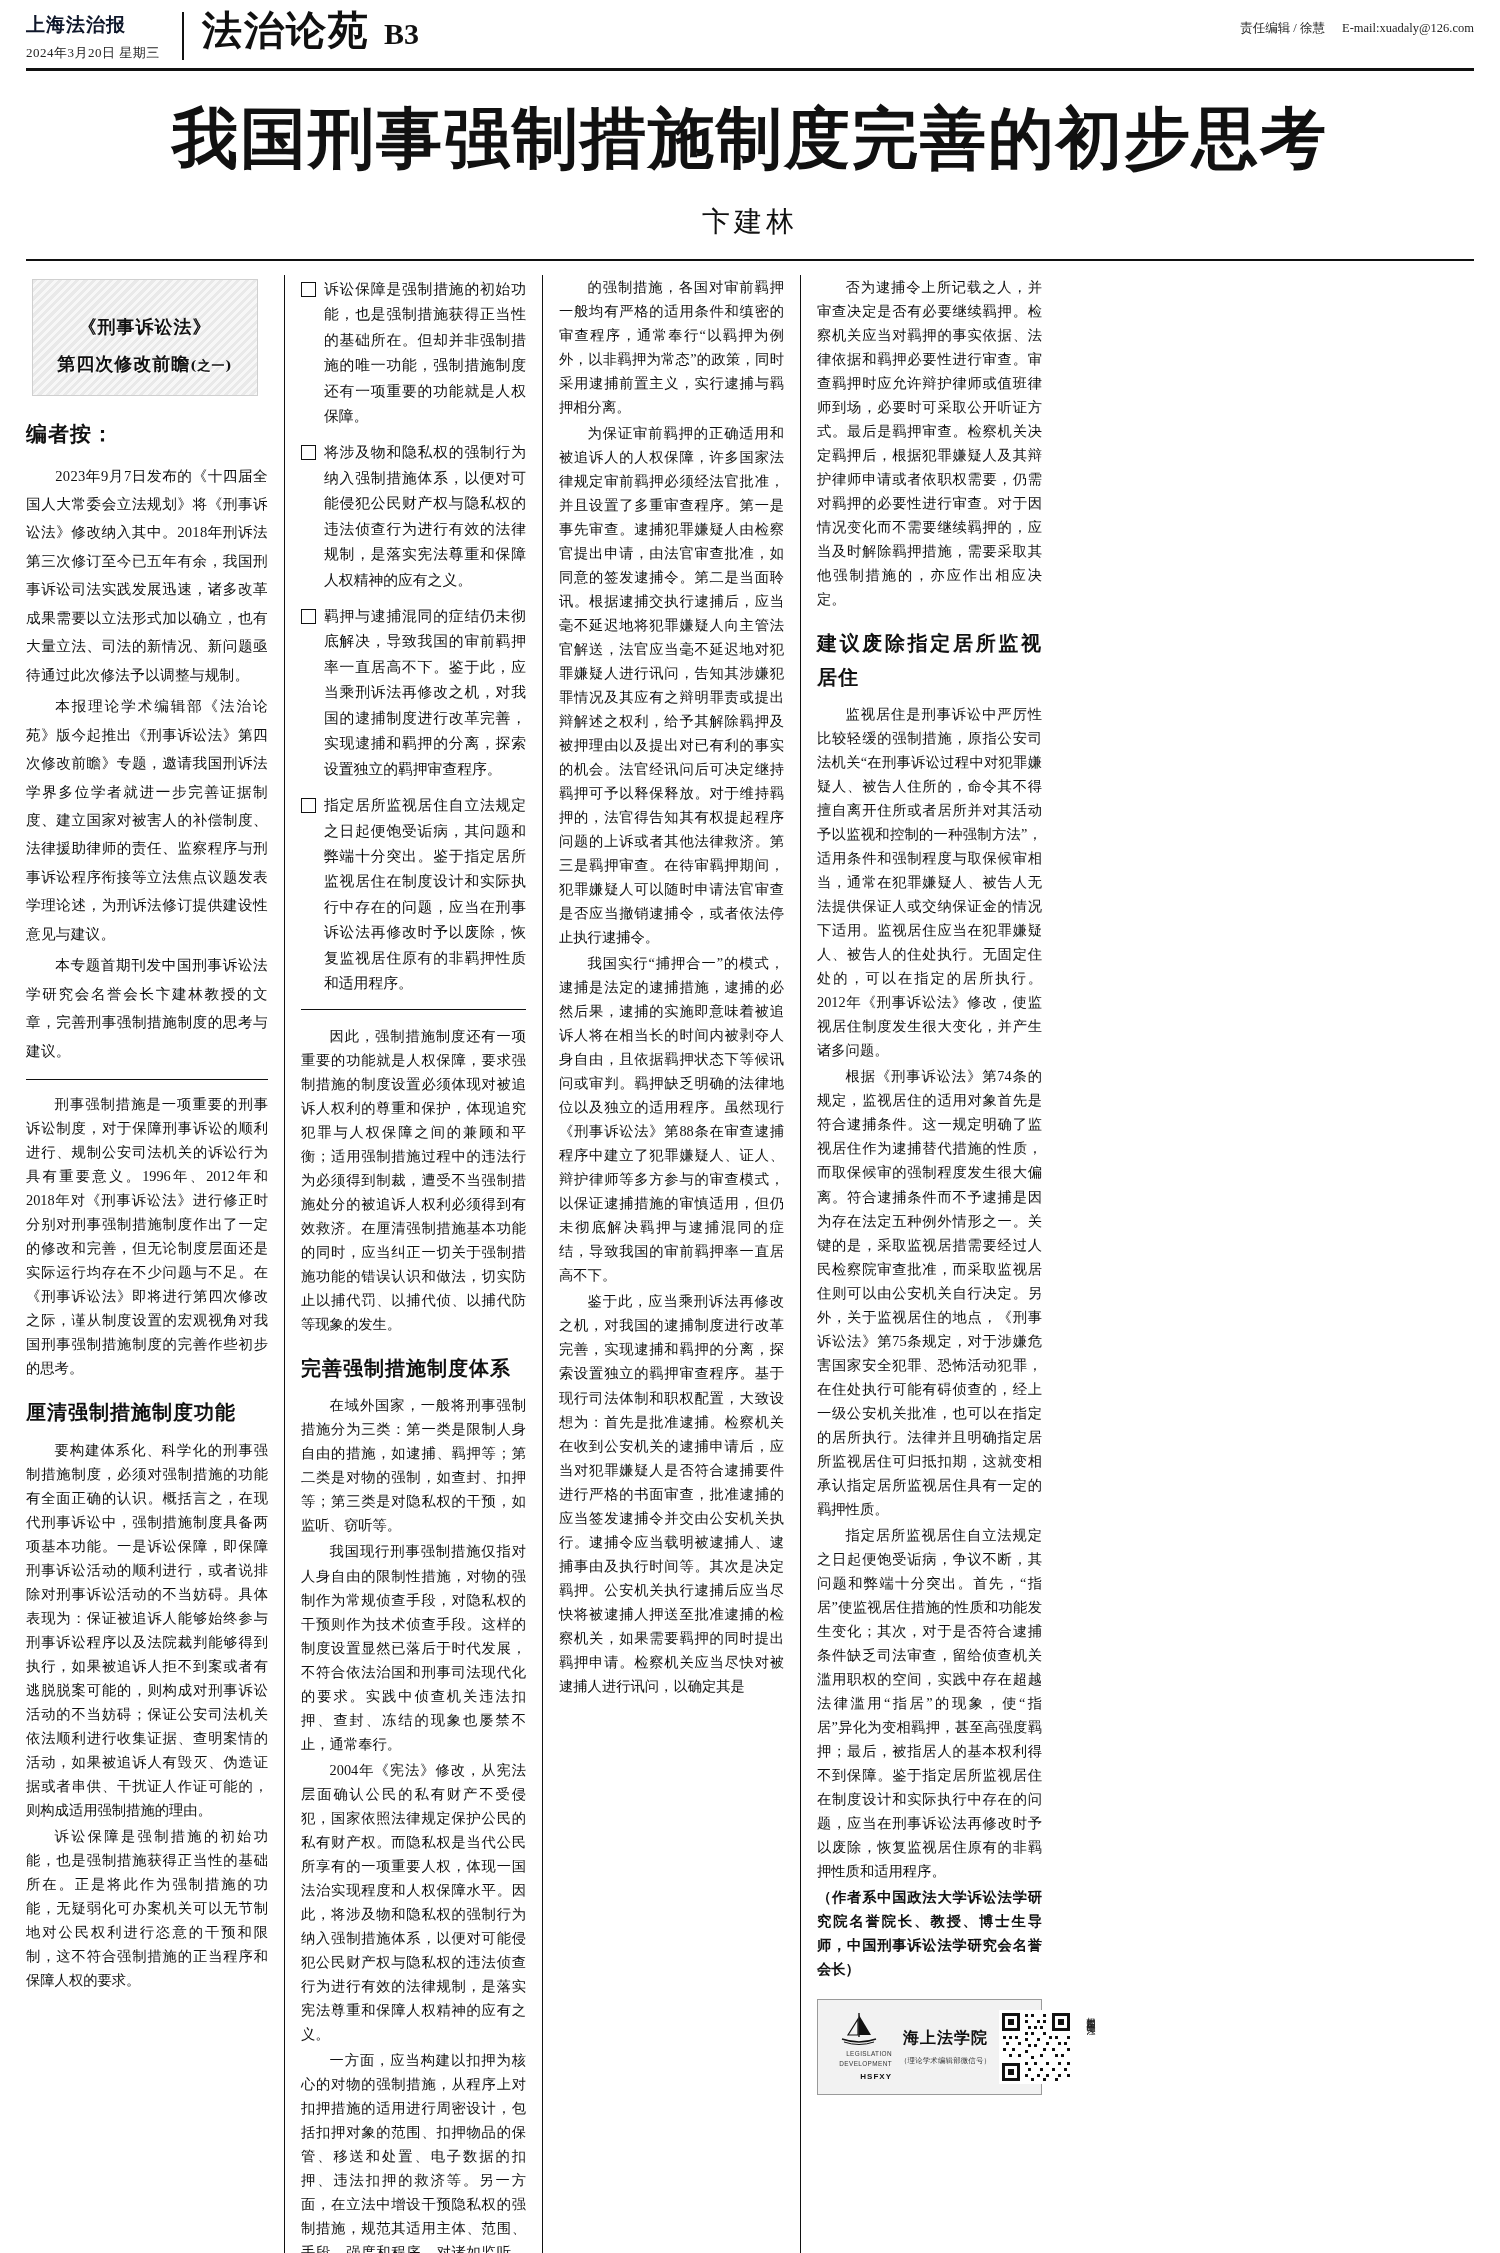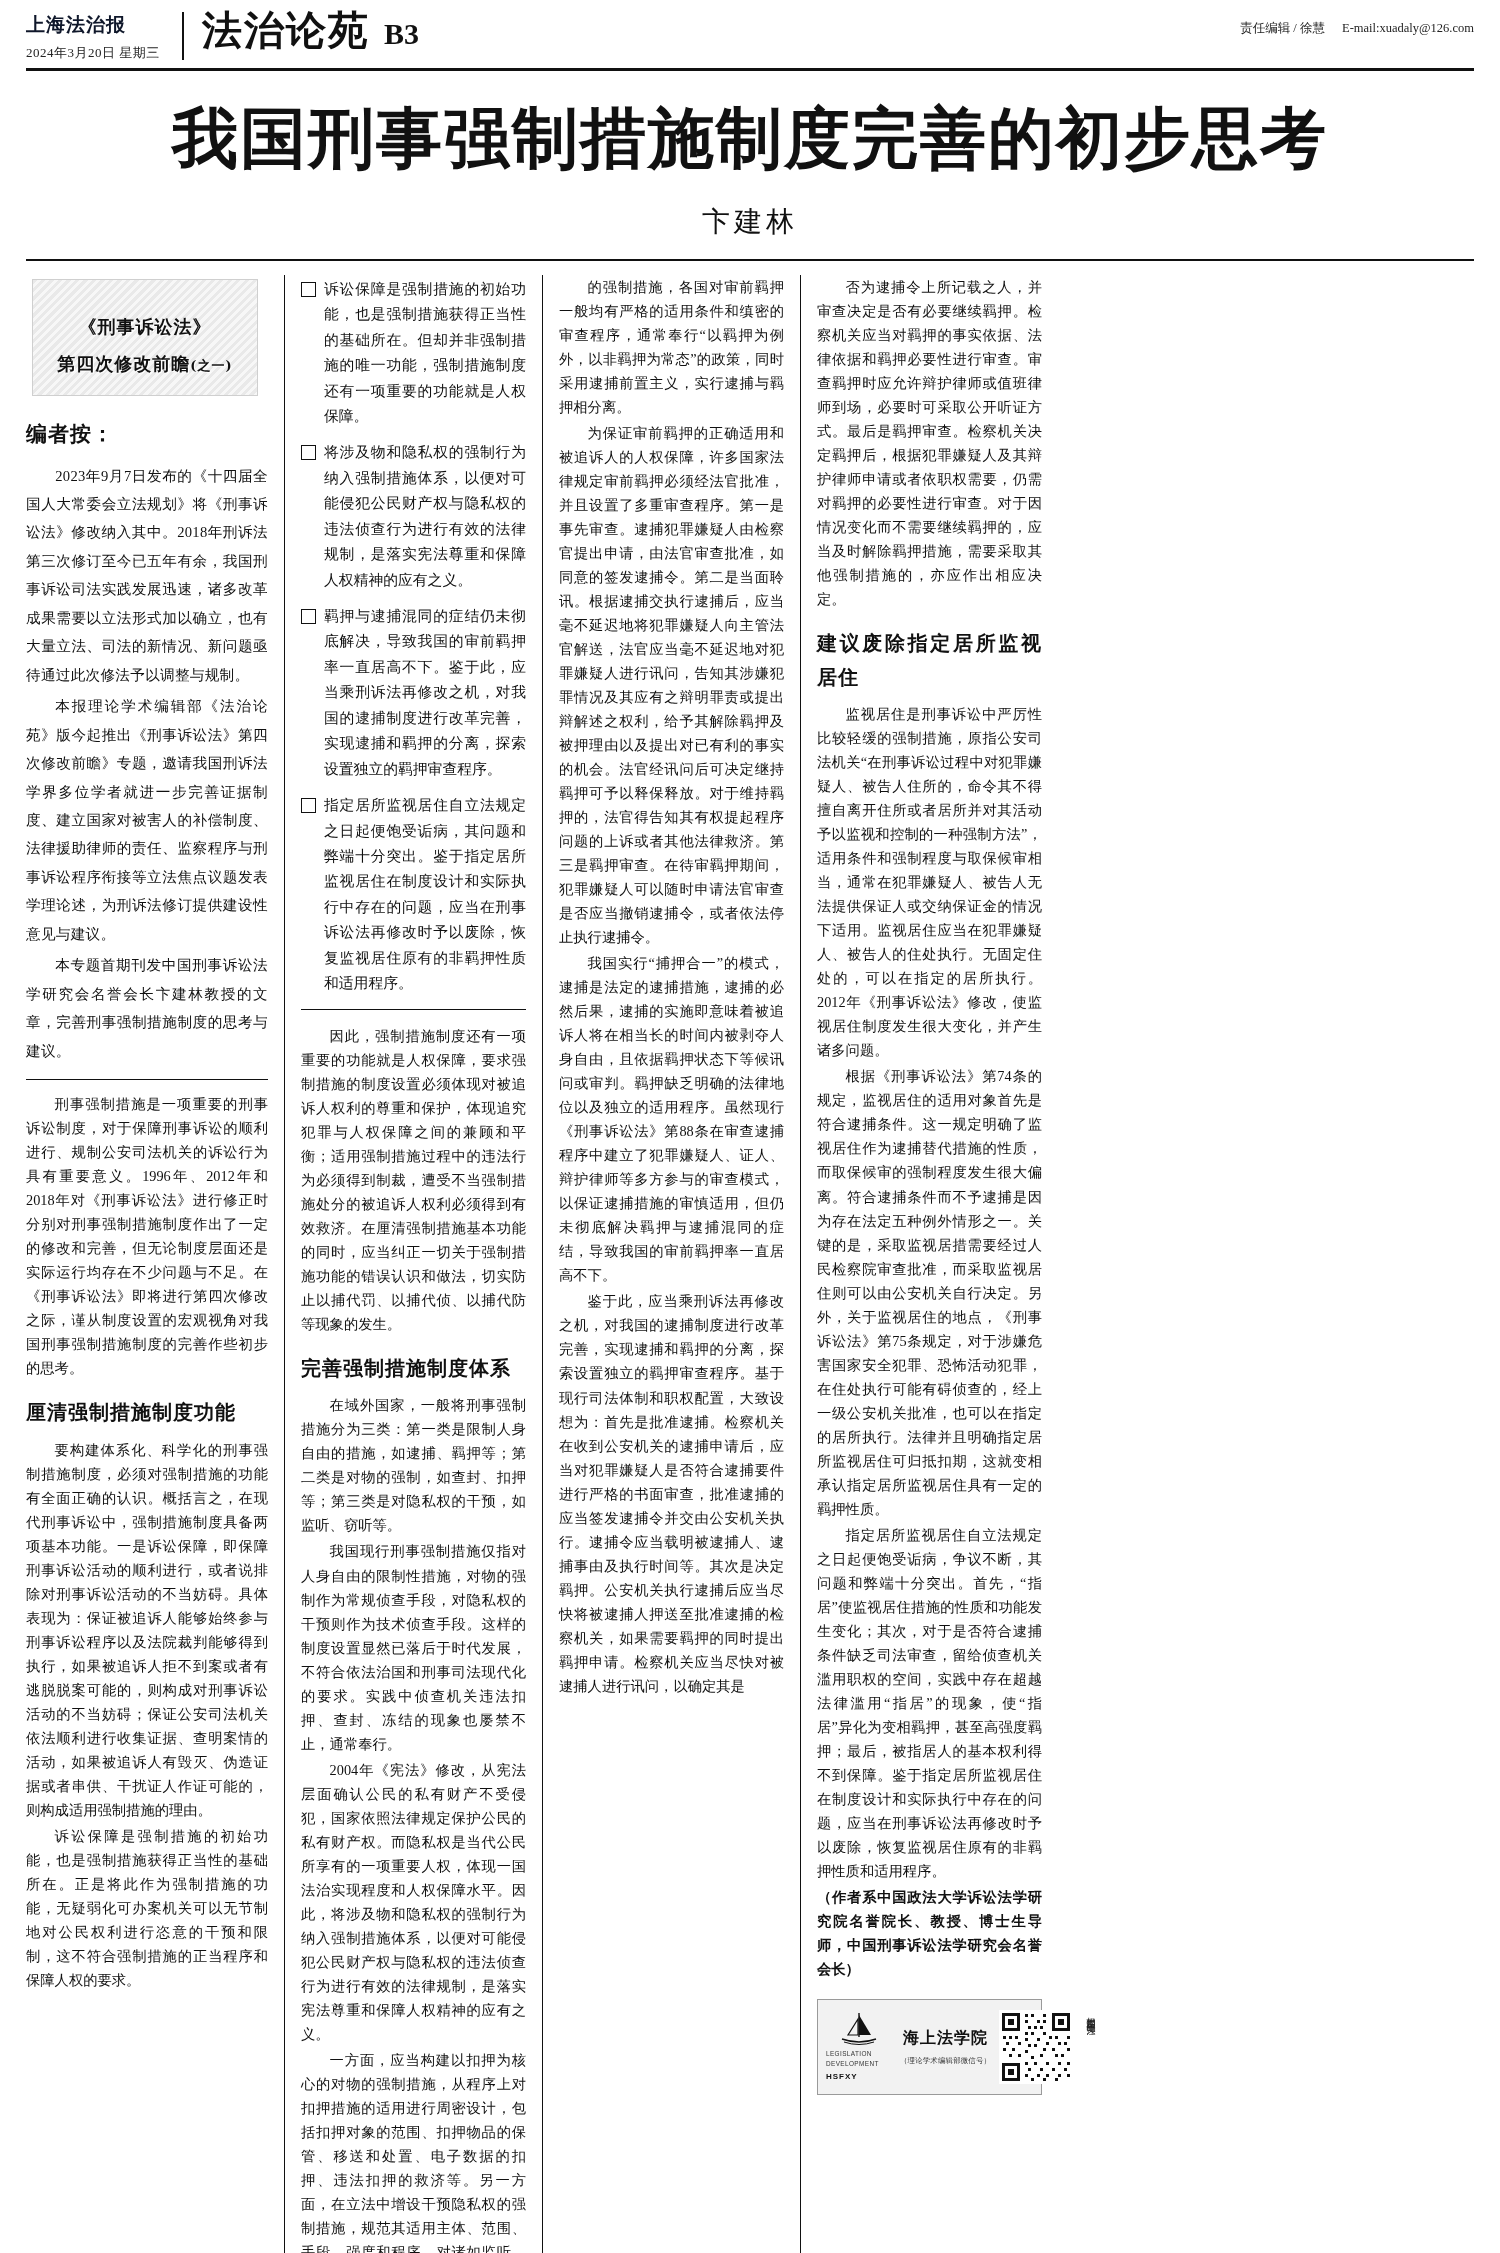--- a/index.html
+++ b/index.html
@@ -214,21 +214,21 @@
     margin-top: 18px;
     border: 1px solid #9a9a9a;
     background: #f2f2f2;
     display: flex;
     align-items: center;
     padding: 10px 8px;
     gap: 8px;
   }
   .fb-emblem {
     flex: 0 0 66px;
-    text-align: left;
+    text-align: right;
   }
   .fb-emblem svg { display: block; margin: 0 auto; }
   .fb-emblem .en {
     font-size: 6.4px;
     letter-spacing: .4px;
     color: #333;
     font-family: "Liberation Sans", sans-serif;
     margin-top: 2px;
   }
   .fb-emblem .hs {

